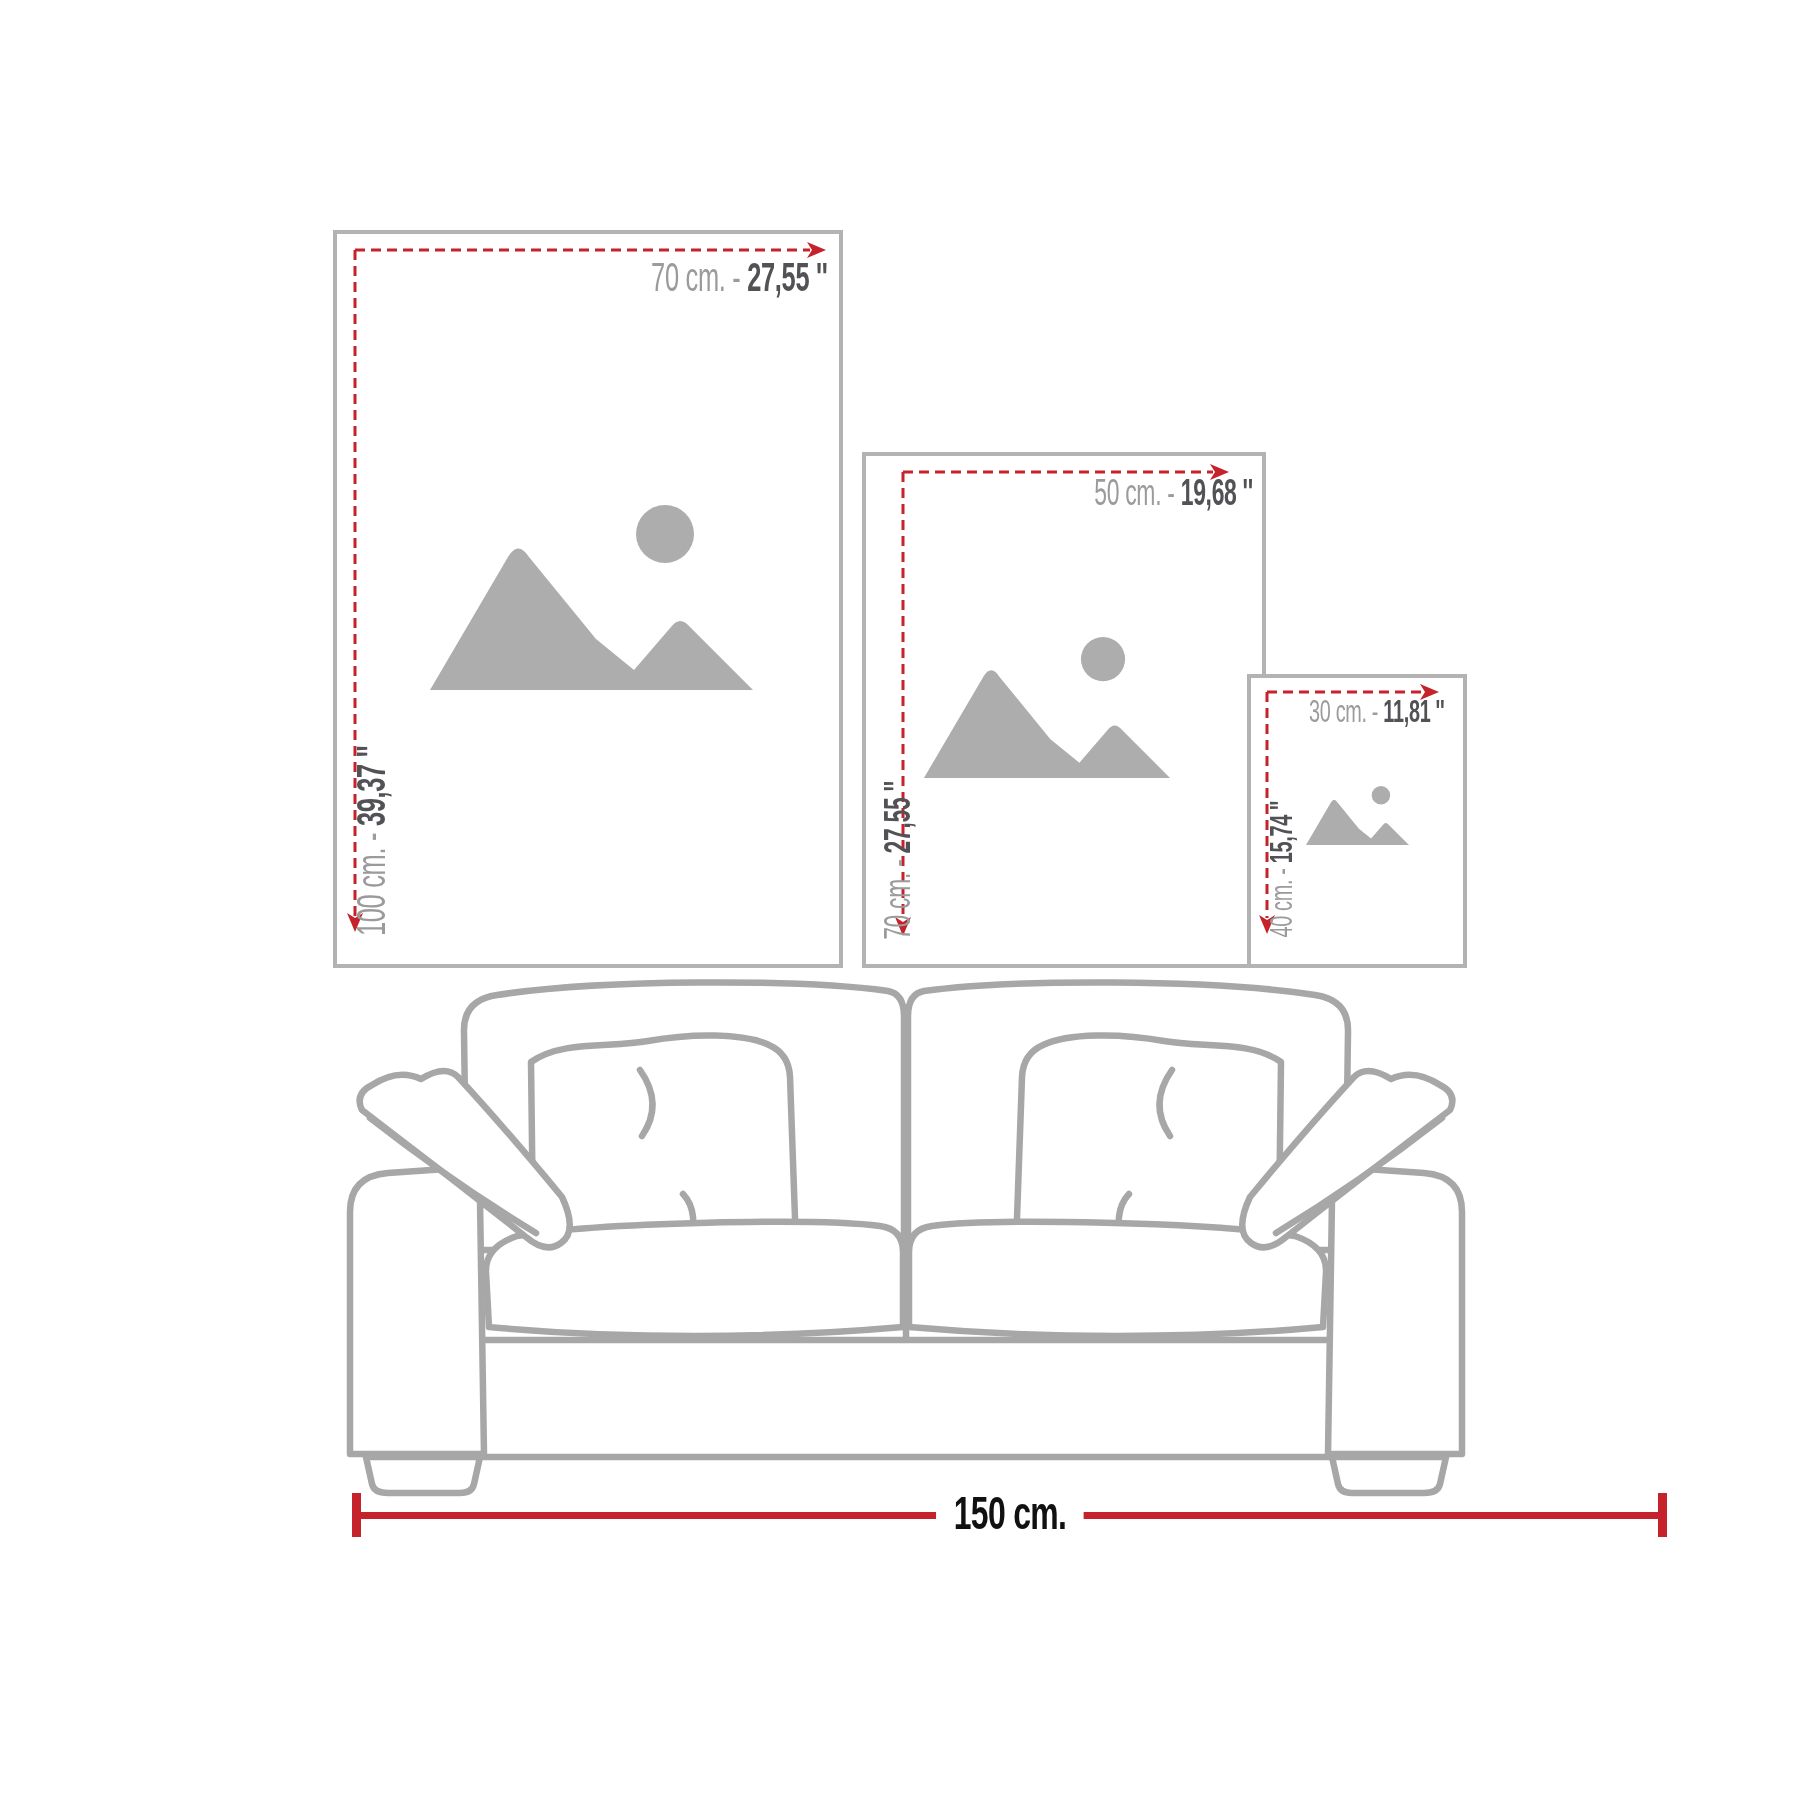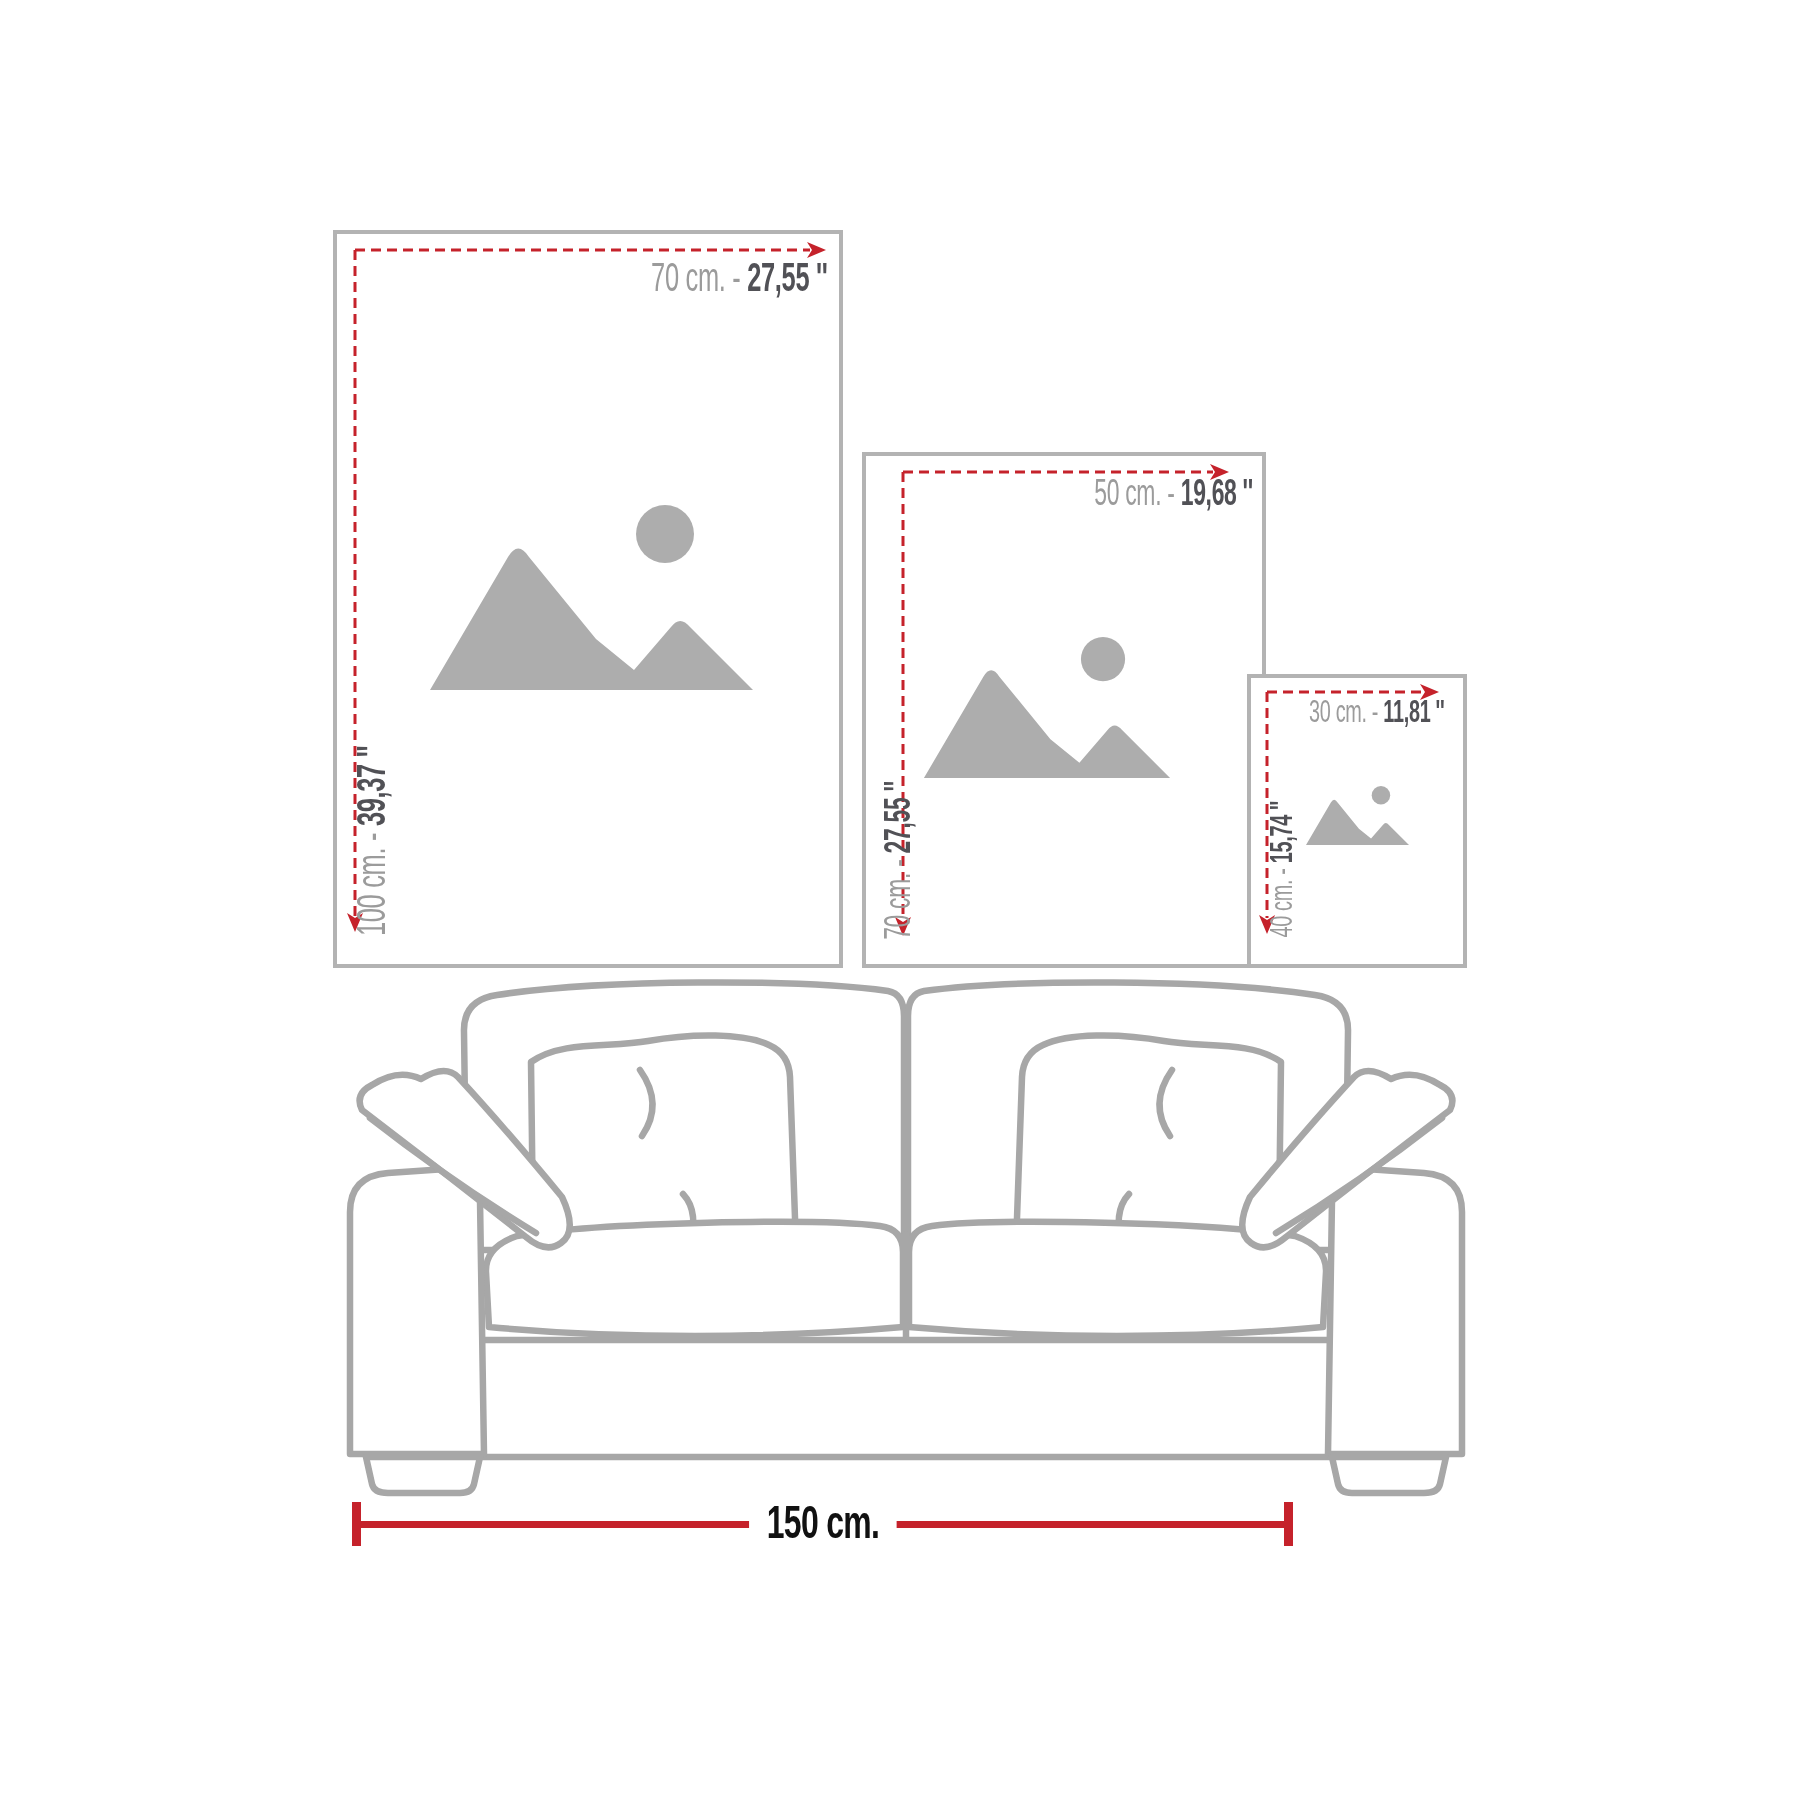--- a/index.html
+++ b/index.html
@@ -34,21 +34,21 @@
   .frame-large .ph{left:91px;top:271px;width:327px;height:185px;}
   .frame-medium .ph{left:56px;top:181px;width:250px;height:141px;}
   .frame-small .ph{left:54px;top:108px;width:105px;height:59px;}
 
   
   #sofa{position:absolute;left:330px;top:960px;width:1160px;height:550px;overflow:visible;}
   #sofa path{fill:#fff;stroke:#a7a7a7;stroke-width:6.5;stroke-linejoin:round;stroke-linecap:round;}
   #sofa path.ln{fill:none;}
 
   
-  #bottom-dim{position:absolute;left:352px;top:1493px;width:941px;height:44px;margin-top:9px;}
+  #bottom-dim{position:absolute;left:352px;top:1493px;width:1315px;height:44px;}
   #bottom-dim .bar{position:absolute;left:0;top:19px;width:100%;height:7px;background:#c5222b;}
   #bottom-dim .cap{position:absolute;top:0;width:9px;height:44px;background:#c5222b;}
   #bottom-dim .cap.left{left:0;}
   #bottom-dim .cap.right{right:0;}
   #bottom-dim .lbl{position:absolute;left:50%;top:50%;transform:translate(-50%,-54%) scaleX(0.68);
       background:#fff;padding:0 26px;font-size:47px;font-weight:700;color:#111;
       letter-spacing:-1px;white-space:nowrap;}
 </style>
 </head>
 <body>

